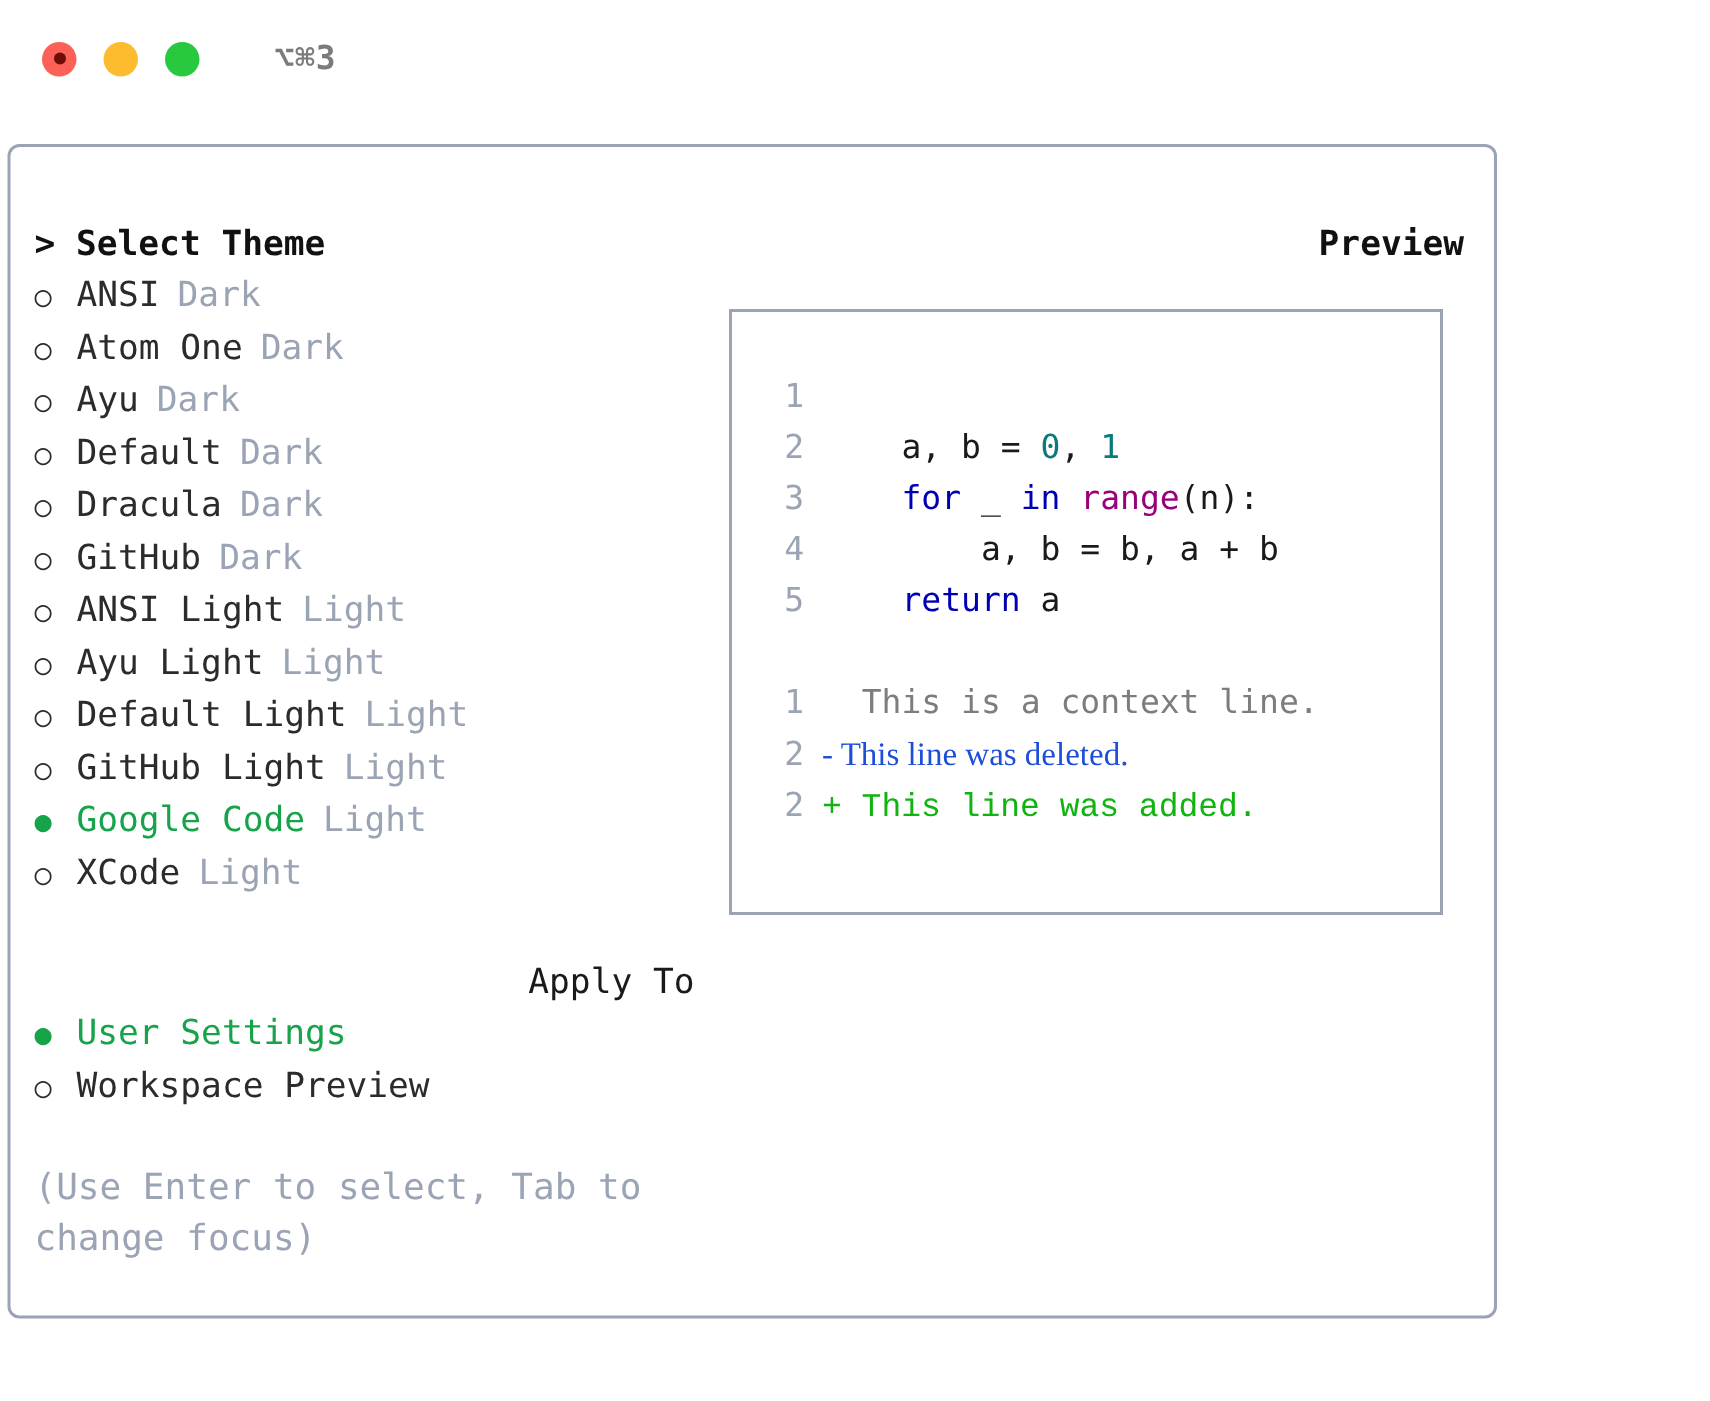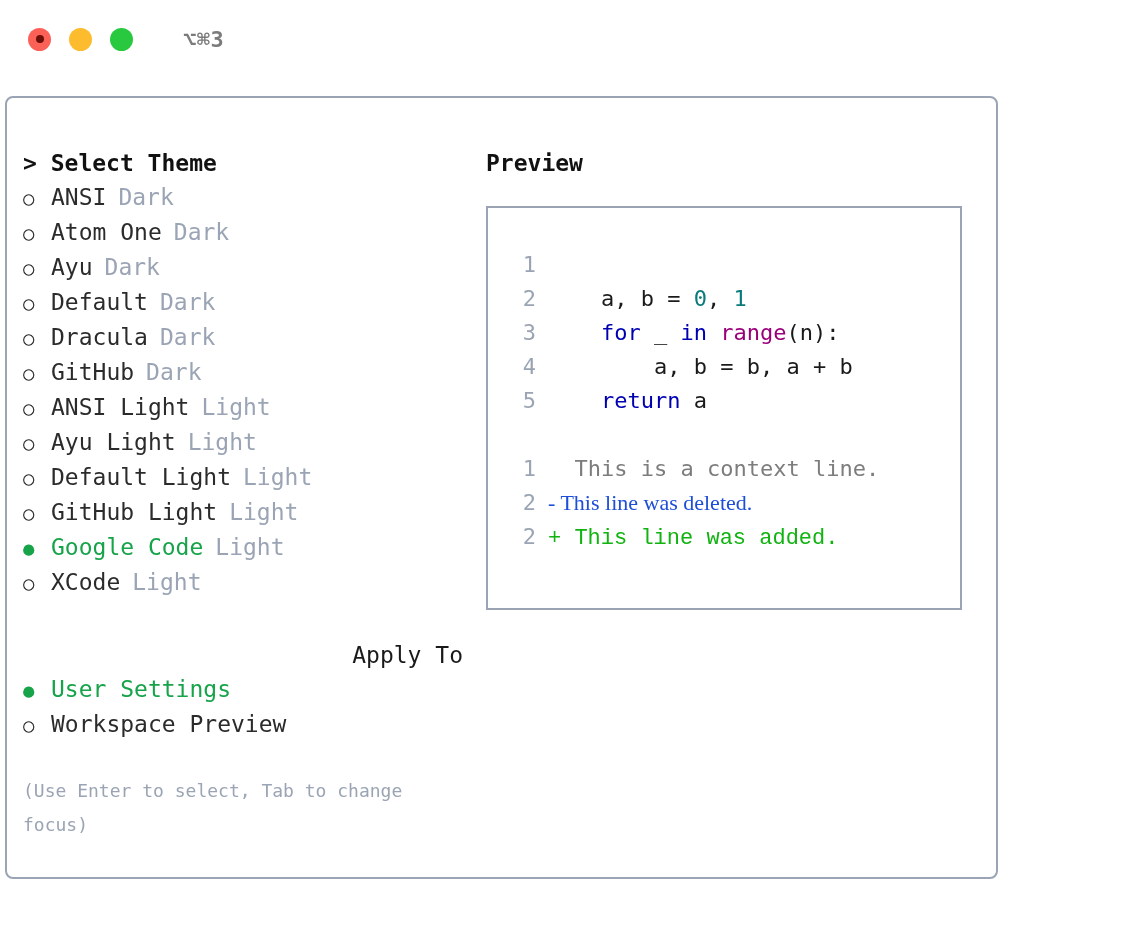--- a/index.html
+++ b/index.html
@@ -122,34 +122,35 @@
   .opt.selected .label { color: #16a34a; }
   .opt .variant {
     color: #9aa4b4;
     margin-left: 12px;
   }
 
   .spacer-36 { height: 38px; }
   .spacer-30 { height: 32px; }
 
   .hint {
-    font-size: 18px;
+    font-size: 24px;
     color: #9aa4b4;
     line-height: 34px;
     width: 420px;
     white-space: pre-wrap;
   }
 
   
   .preview-title {
     font-size: 23px;
     font-weight: bold;
     color: #111111;
     line-height: 34px;
     white-space: pre;
+    text-align: right;
   }
   .preview-box {
     margin-top: 26px;
     width: 476px;
     height: 404px;
     border: 2px solid #9aa4b4;
     box-sizing: border-box;
     background: #ffffff;
     padding: 40px 0 0 12px;
   }

